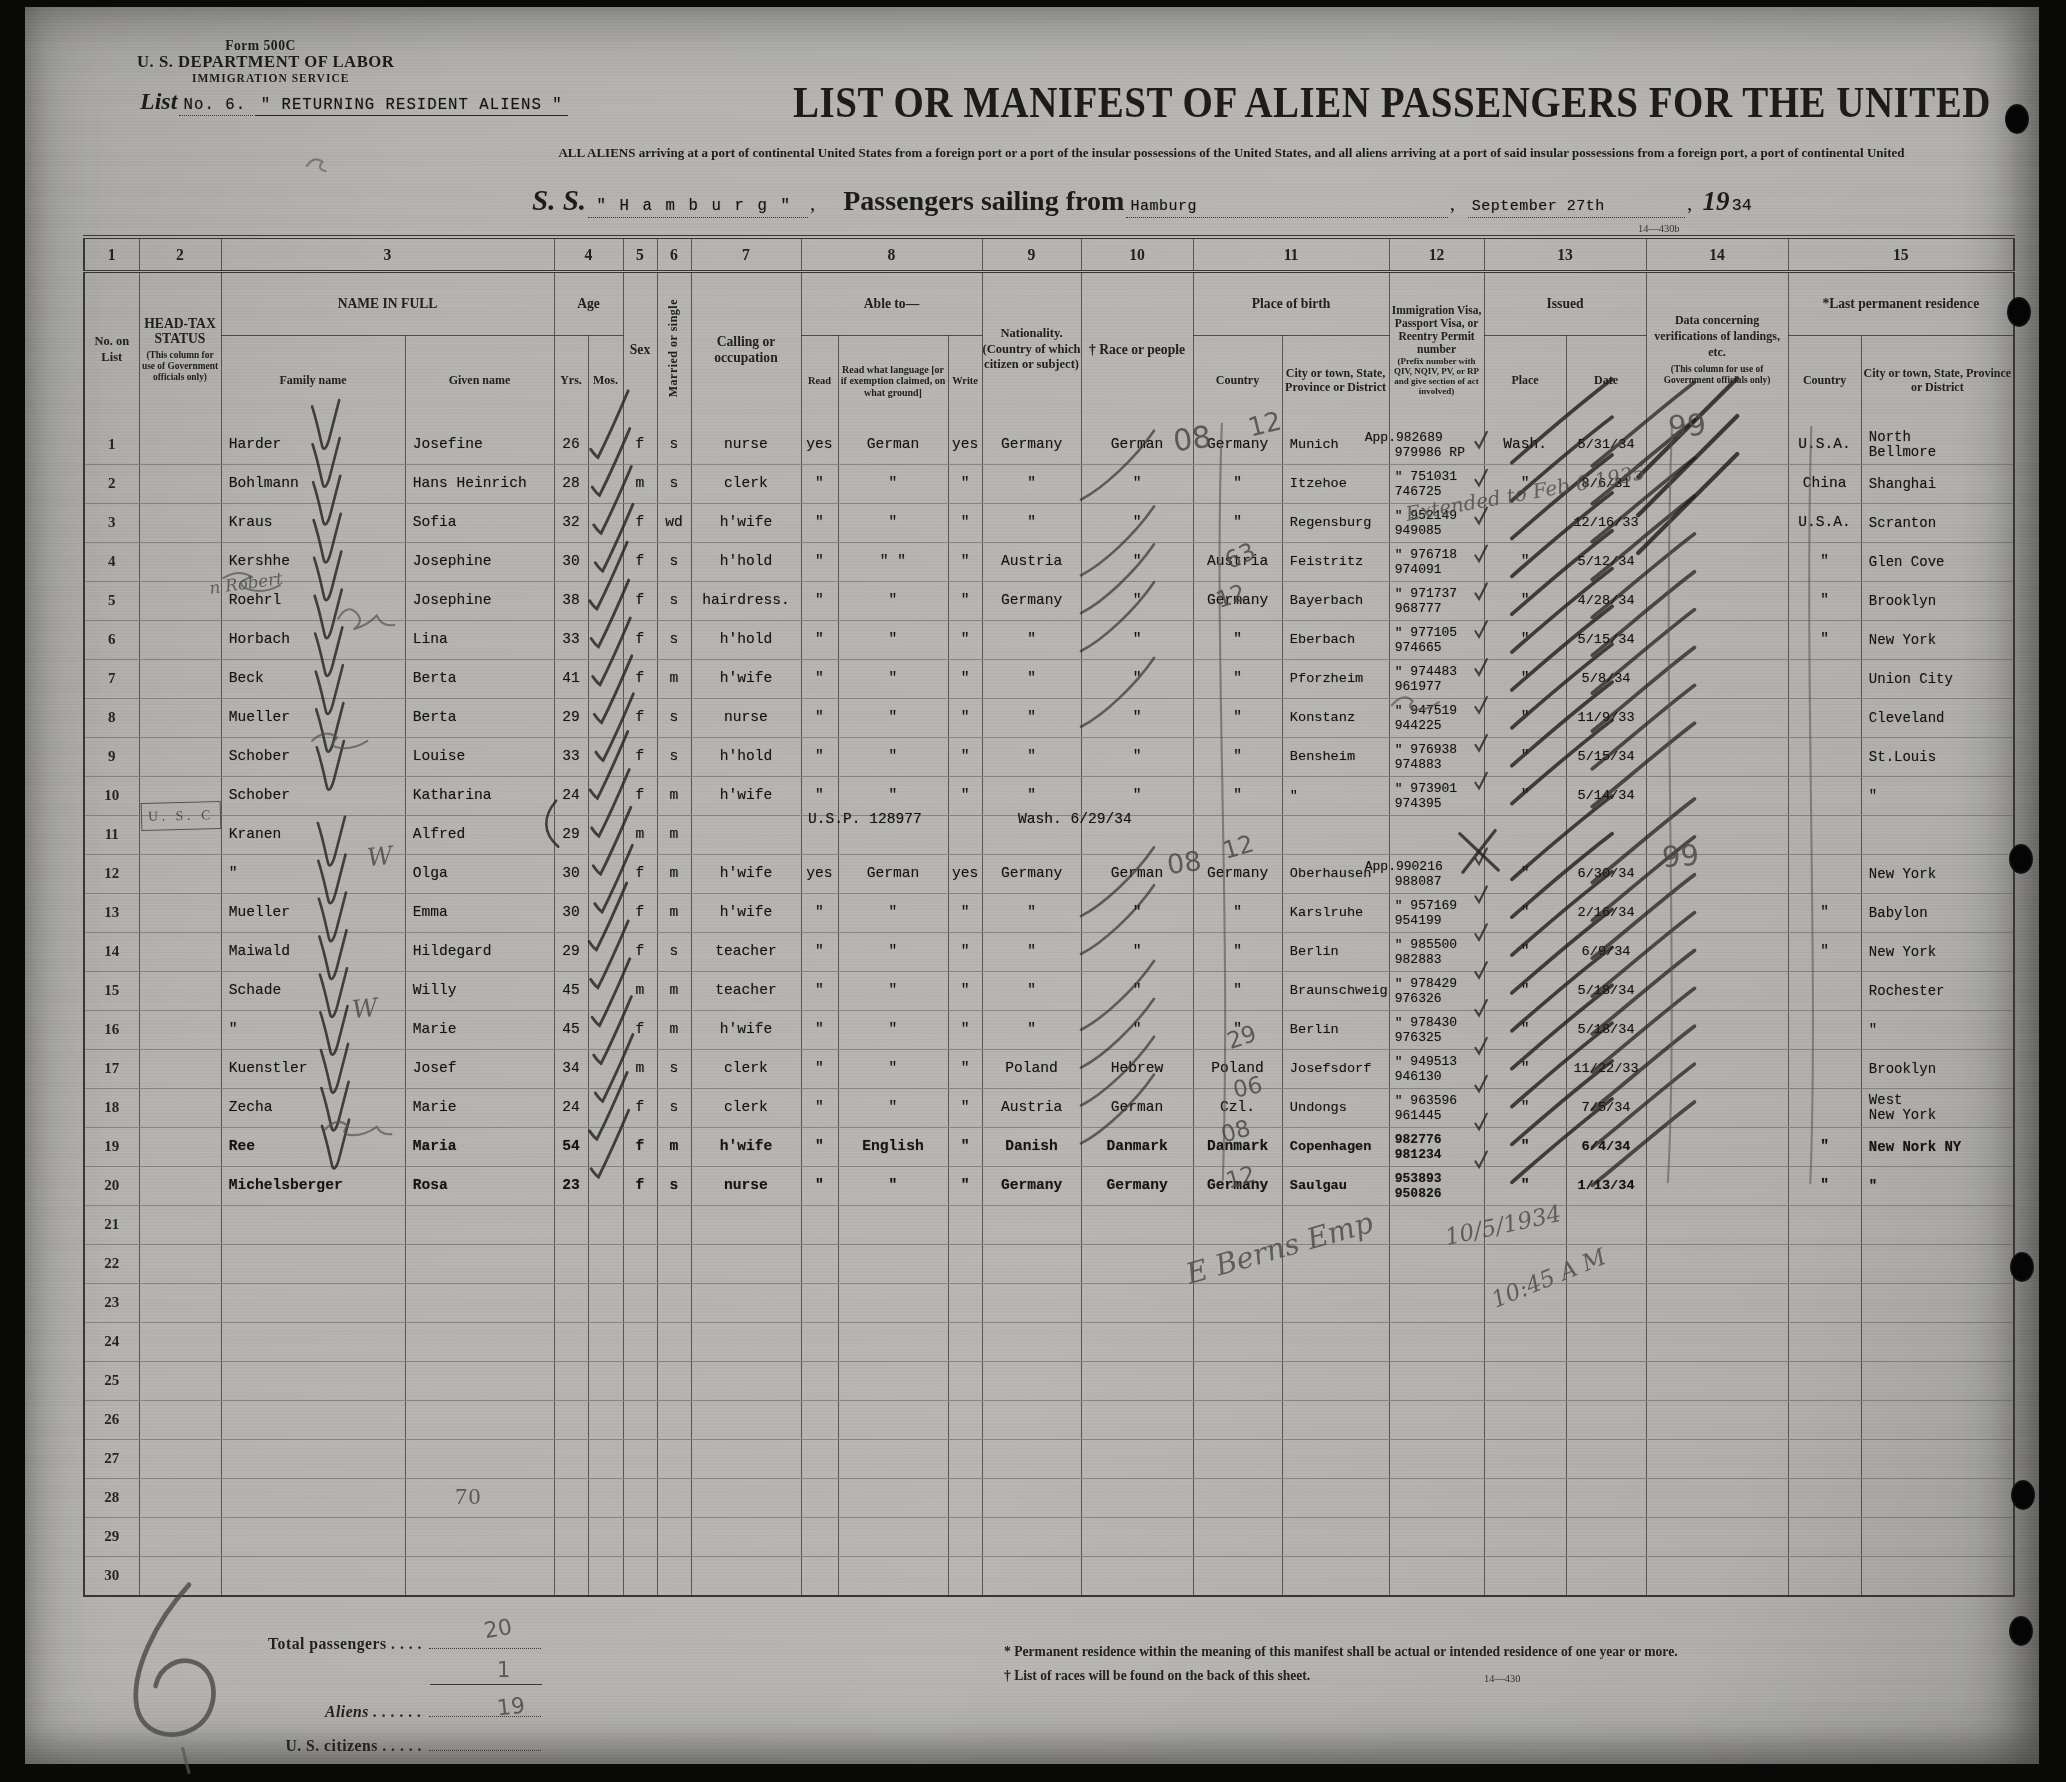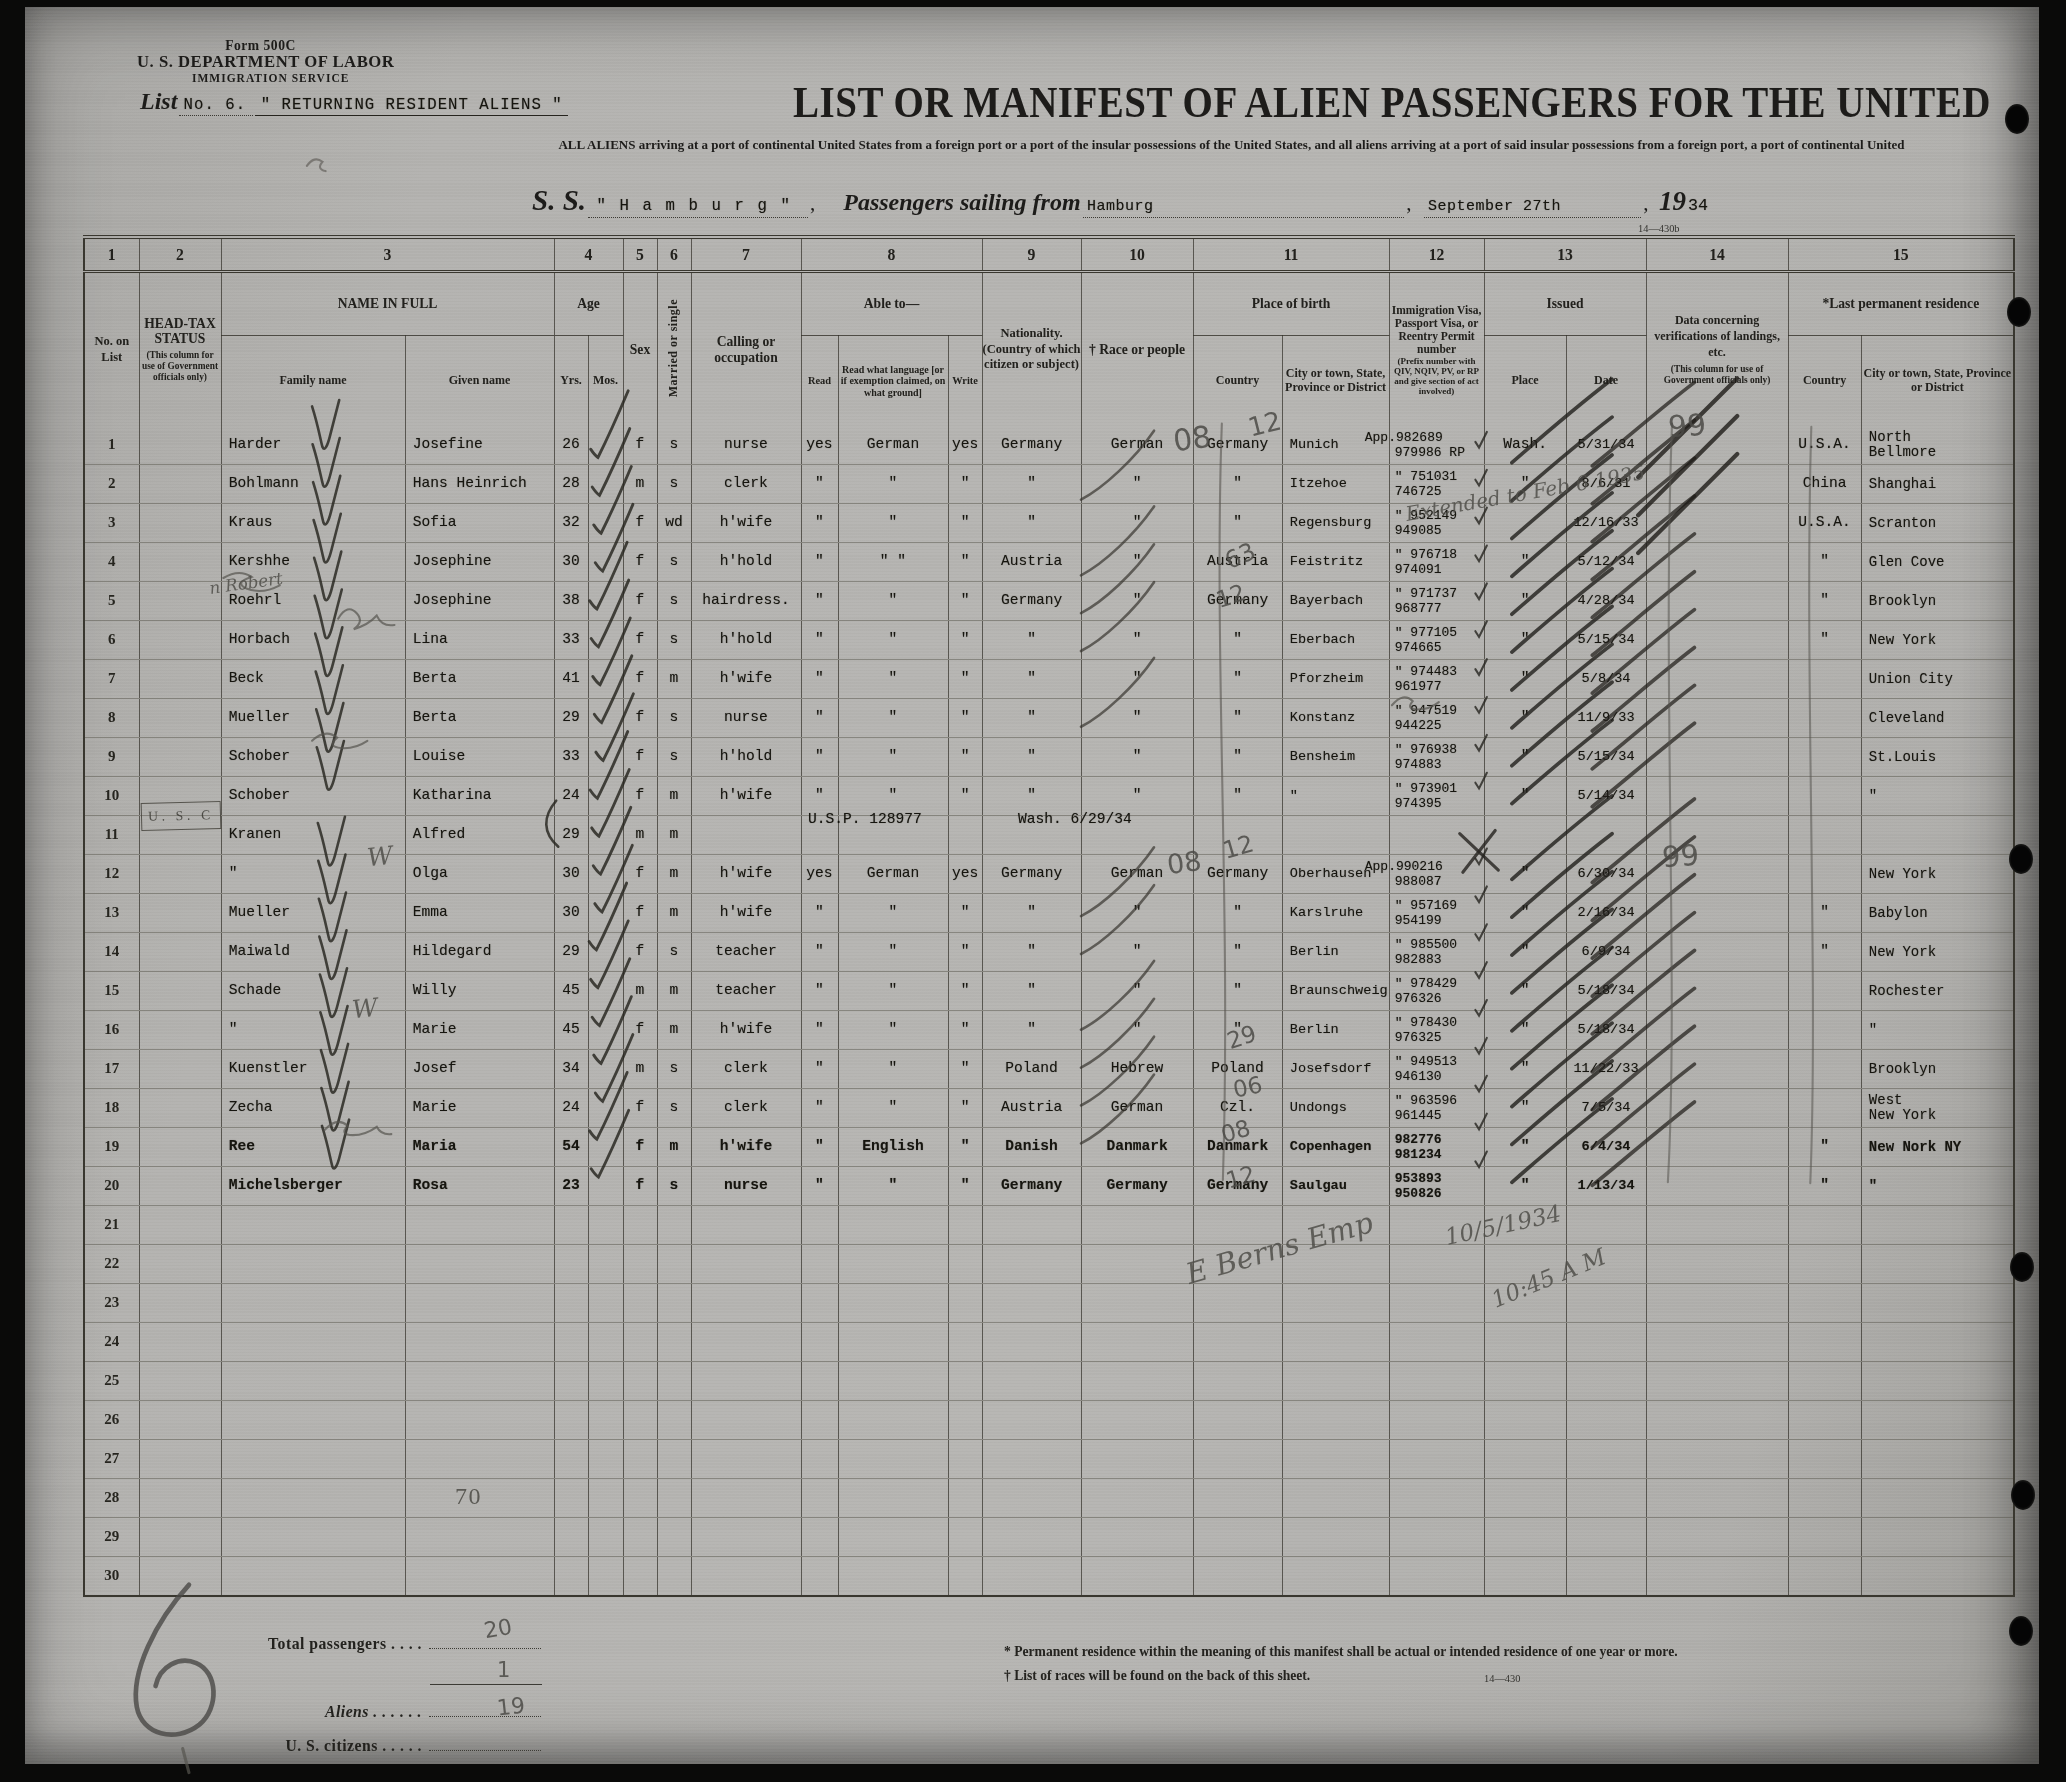--- a/index.html
+++ b/index.html
@@ -15,25 +15,25 @@
   .tw{font-family:"Liberation Mono","DejaVu Sans Mono",monospace;color:#16150f;
       text-shadow:0 0 1px rgba(25,22,16,.45);}
   
   .form-no{font-size:13.6px;font-weight:bold;letter-spacing:0.5px;}
   .dept{font-size:16.7px;font-weight:bold;letter-spacing:0.5px;}
   .svc{font-size:11.5px;font-weight:bold;letter-spacing:1px;}
   .list-word{font-style:italic;font-size:24px;font-weight:bold;}
   .list-no{font-size:15.7px;letter-spacing:1px;border-bottom:1.6px dotted #3c3a34;padding:0 7.3px 1px 4.2px;}
   .list-title{font-size:15.7px;letter-spacing:1px;border-bottom:1.6px solid #26241e;padding:0 5.2px 1px 5.2px;}
   .big-title{font-size:39px;font-weight:bold;letter-spacing:0.5px;white-space:nowrap;transform:scale(1.0,1.12);transform-origin:left top;}
-  .sub1{font-size:13px;font-weight:bold;}
+  .sub1{font-size:13px;font-weight:bold;margin-top:8px;}
   .sub2{font-size:13px;font-weight:bold;}
   .ss{font-style:italic;font-size:29px;font-weight:bold;}
   .ssname{font-size:15.7px;letter-spacing:2.1px;border-bottom:1.6px dotted #3c3a34;padding:0 15.7px 2.1px 8.3px;}
-  .sailing{font-style:italic;font-size:24px;font-weight:bold;}
+  .sailing{font-size:28px;font-weight:bold;}
   .fill{font-size:15px;letter-spacing:0.5px;border-bottom:1.6px dotted #3c3a34;padding:0 4.2px 2.1px 4.2px;display:inline-block;}
   .yr{font-style:italic;font-size:27px;font-weight:bold;}
   .sheetno{font-size:10.4px;color:#33322e;}
   
   table.mf{position:absolute;left:83px;top:235px;width:1928px;border-collapse:collapse;table-layout:fixed;
            border:2.1px solid #39372f;border-top:4.2px double #39372f;}
   table.mf th,table.mf td{border-left:1px solid rgba(52,50,43,.72);padding:0;overflow:visible;}
   table.mf thead th{font-family:"Liberation Serif",serif;color:#22211d;font-weight:bold;vertical-align:middle;text-align:center;}
   tr.nums th{font-size:15.7px;height:31px;border-bottom:3.7px double #39372f;}
   tr.h1 th{font-size:13.6px;line-height:15.7px;height:62px;}

